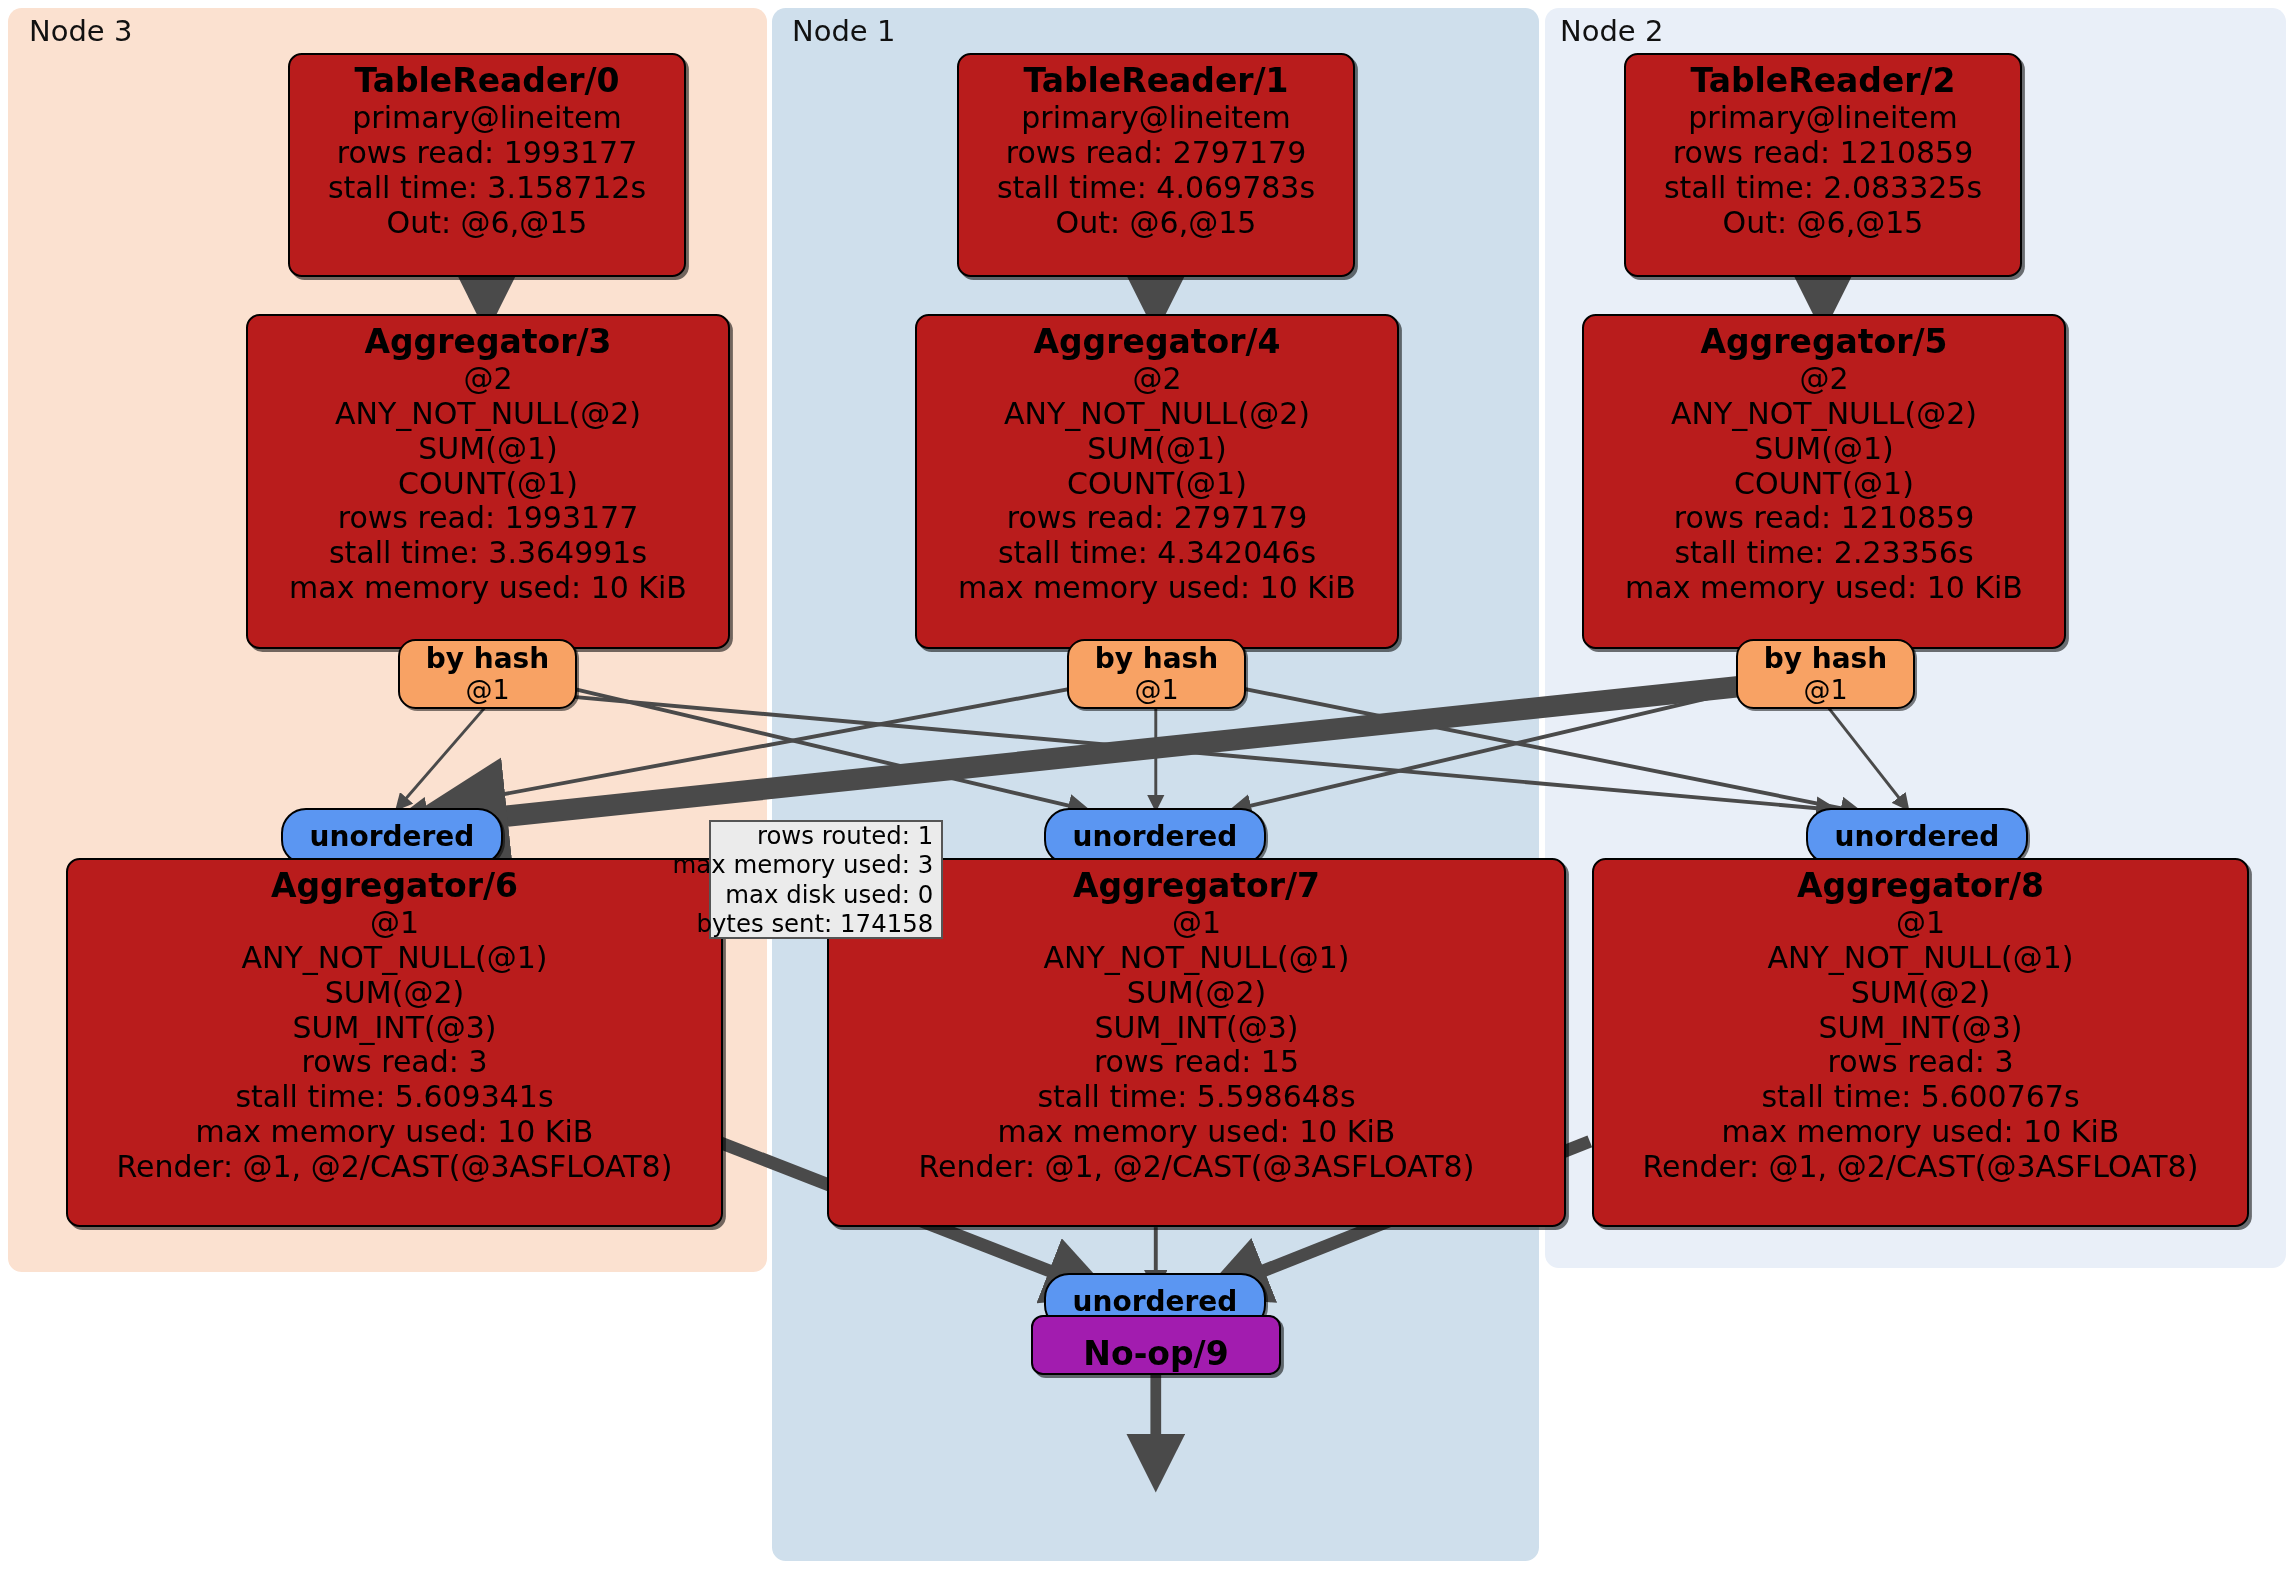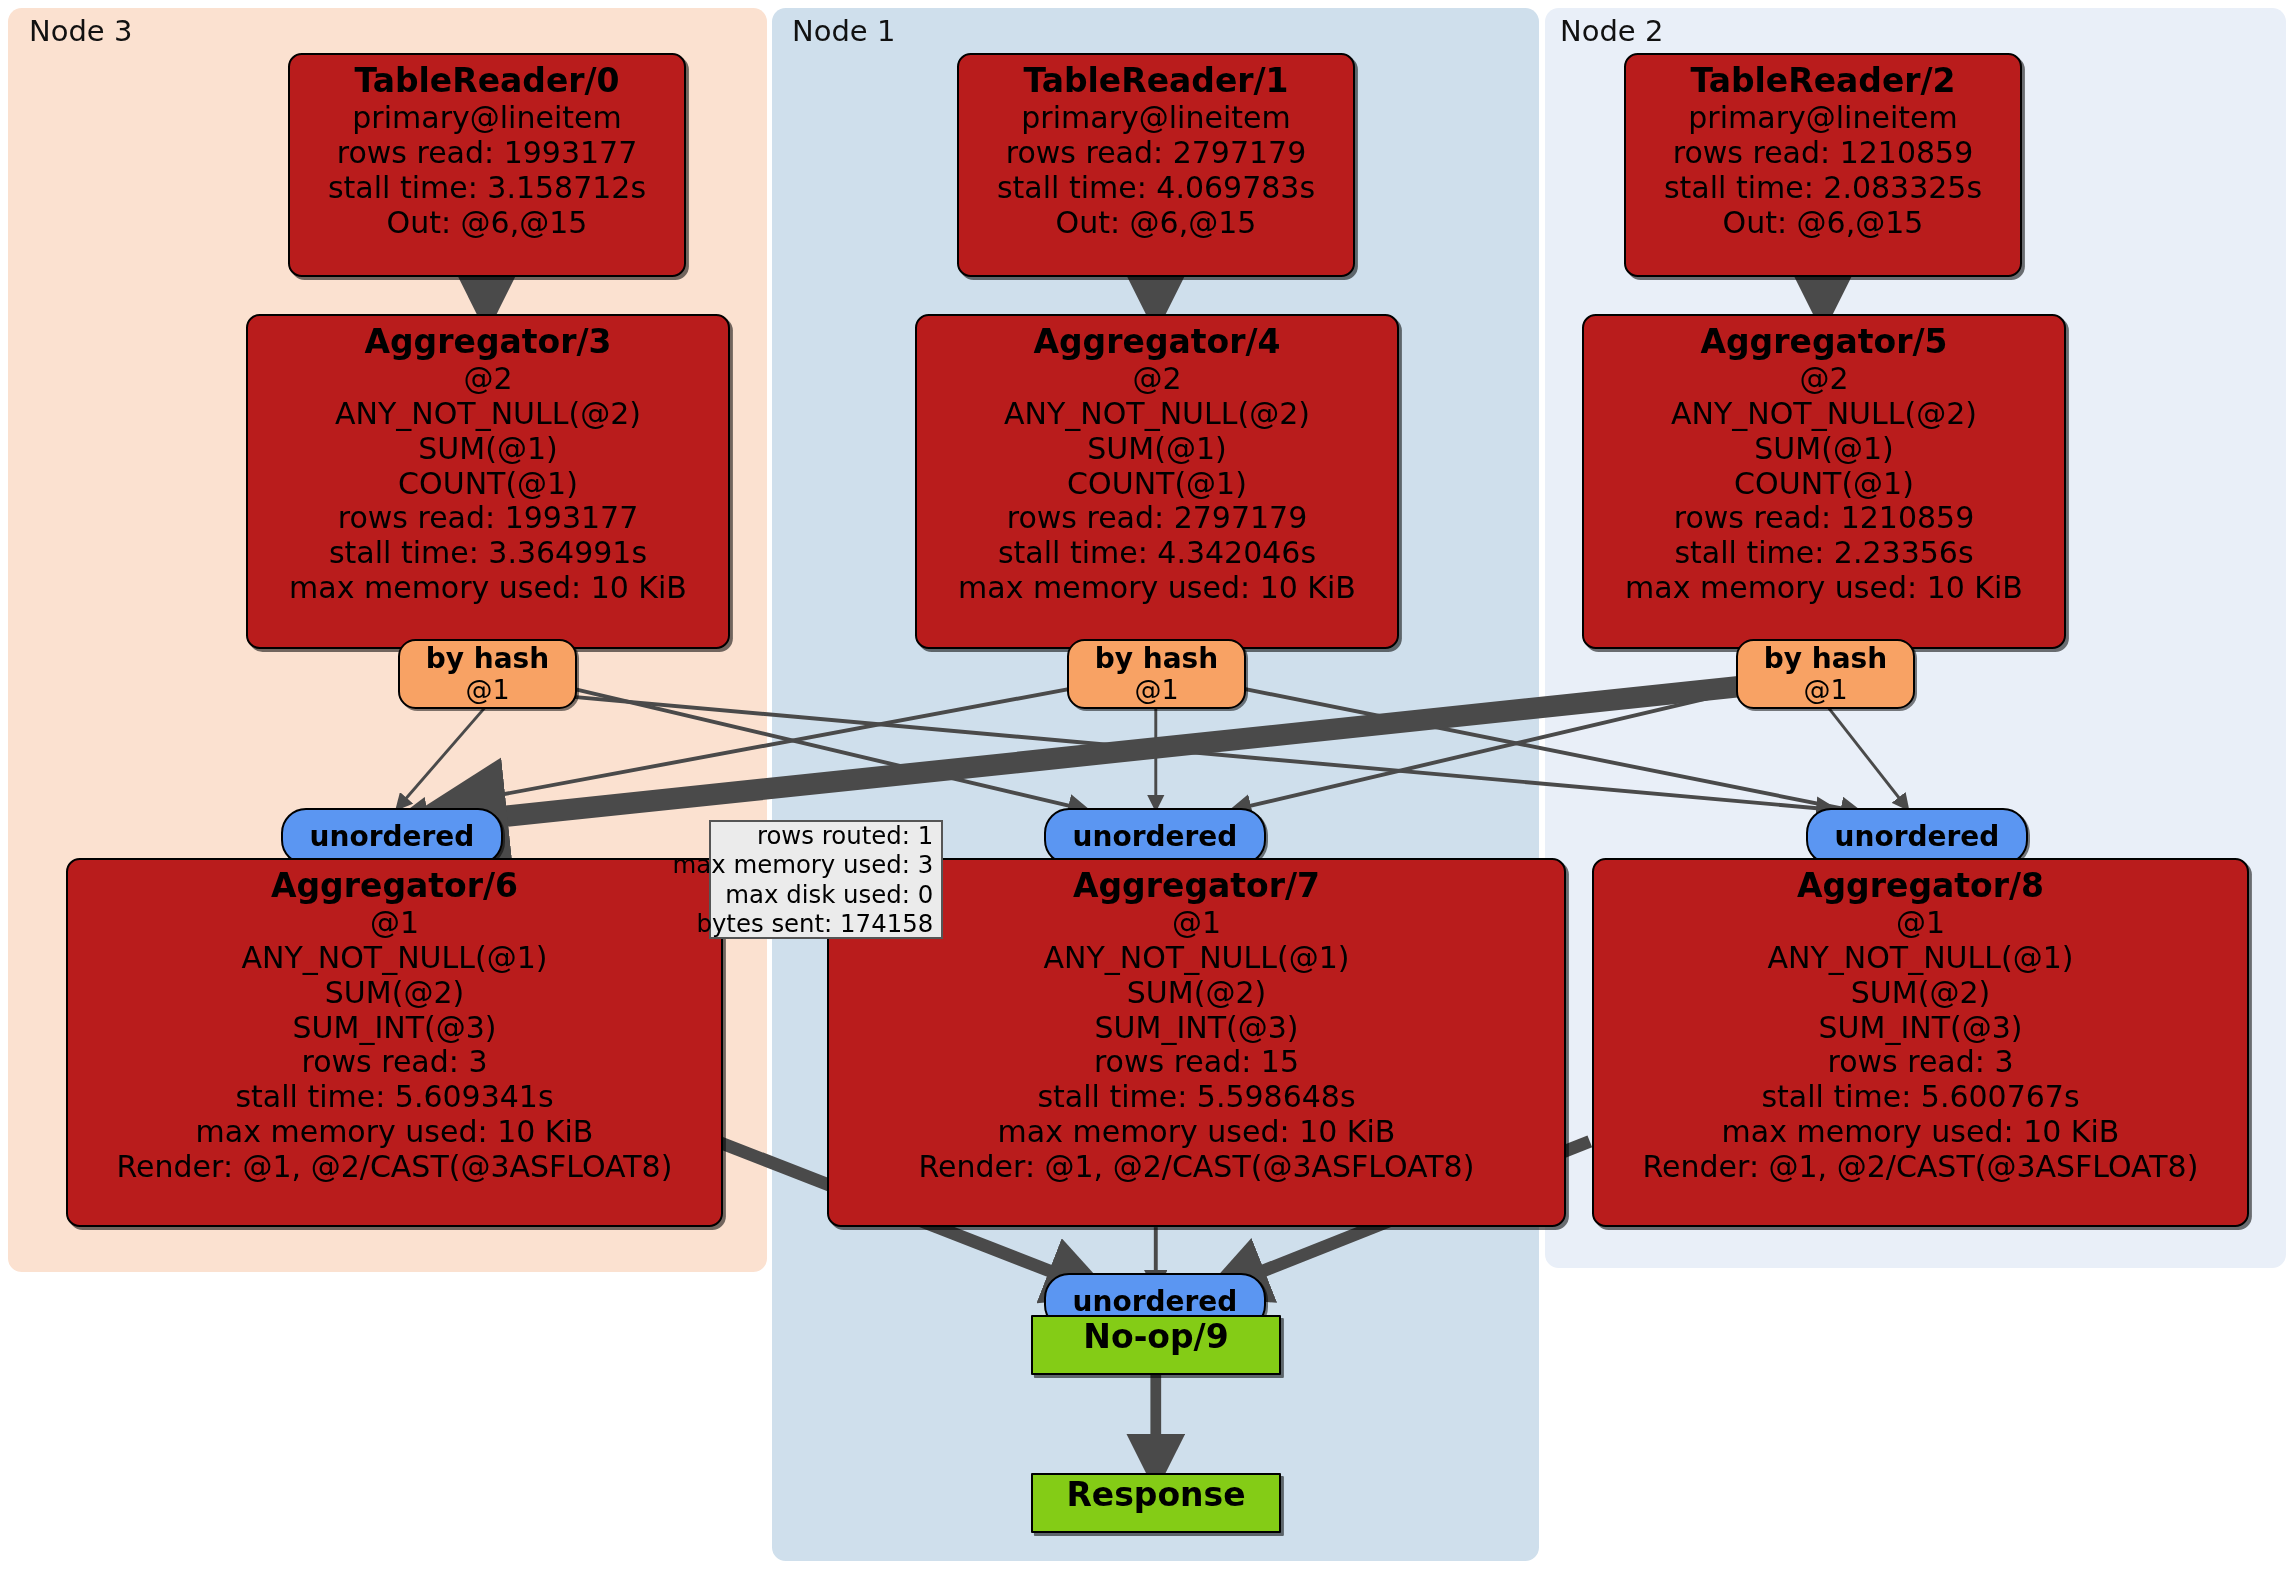--- a/index.html
+++ b/index.html
@@ -14,22 +14,22 @@
   #edges{position:absolute;left:0;top:0;width:2294px;height:1596px;pointer-events:none;}
 
   
   .box{position:absolute;background:#b91c1c;border:2.9px solid #000;border-radius:13.7px;
        box-shadow:2.9px 2.9px 0 rgba(0,0,0,.55);
        display:flex;flex-direction:column;align-items:center;justify-content:flex-start;
        box-sizing:border-box;padding:5.9px 9.8px;}
   .box .title{font-weight:bold;font-size:33px;line-height:1.22;color:#000;white-space:nowrap;}
   .box .line{font-size:30px;line-height:1.16;color:#000;white-space:nowrap;}
 
-  .simplebox{position:absolute;background:#84cc16;border:2.9px solid #000;border-radius:1px;
-       box-shadow:2.9px 2.9px 0 rgba(0,0,0,.55);display:flex;align-items:flex-start;justify-content:center;
+  .simplebox{position:absolute;background:#a21caf;border:2.9px solid #000;border-radius:12px;
+       box-shadow:2.9px 2.9px 0 rgba(0,0,0,.55);display:flex;align-items:flex-end;justify-content:center;
        box-sizing:border-box;}
   .simplebox span{font-weight:bold;font-size:33px;color:#000;white-space:nowrap;}
 
   
   .pill-hash{position:absolute;background:#f8a264;border:2.9px solid #000;border-radius:17.6px;
        box-shadow:2px 2px 0 rgba(0,0,0,.5);
        display:flex;flex-direction:column;align-items:center;justify-content:center;box-sizing:border-box;}
   .pill-hash .h1{font-weight:bold;font-size:28px;line-height:1.08;color:#000;}
   .pill-hash .h2{font-size:27px;line-height:1.08;color:#000;}
 
@@ -219,18 +219,15 @@
   </div>
 
   <div class="pill-unord" style="left:1044px;top:1273px;width:222px;height:57px;">
     <span>unordered</span>
   </div>
 
   <div class="simplebox" style="left:1031px;top:1315px;width:250px;height:60px;">
     <span>No-op/9</span>
   </div>
 
-  <div class="simplebox" style="left:1031px;top:1473px;width:250px;height:60px;">
-    <span>Response</span>
-  </div>
 
 </div>
 
 
 </body></html>

